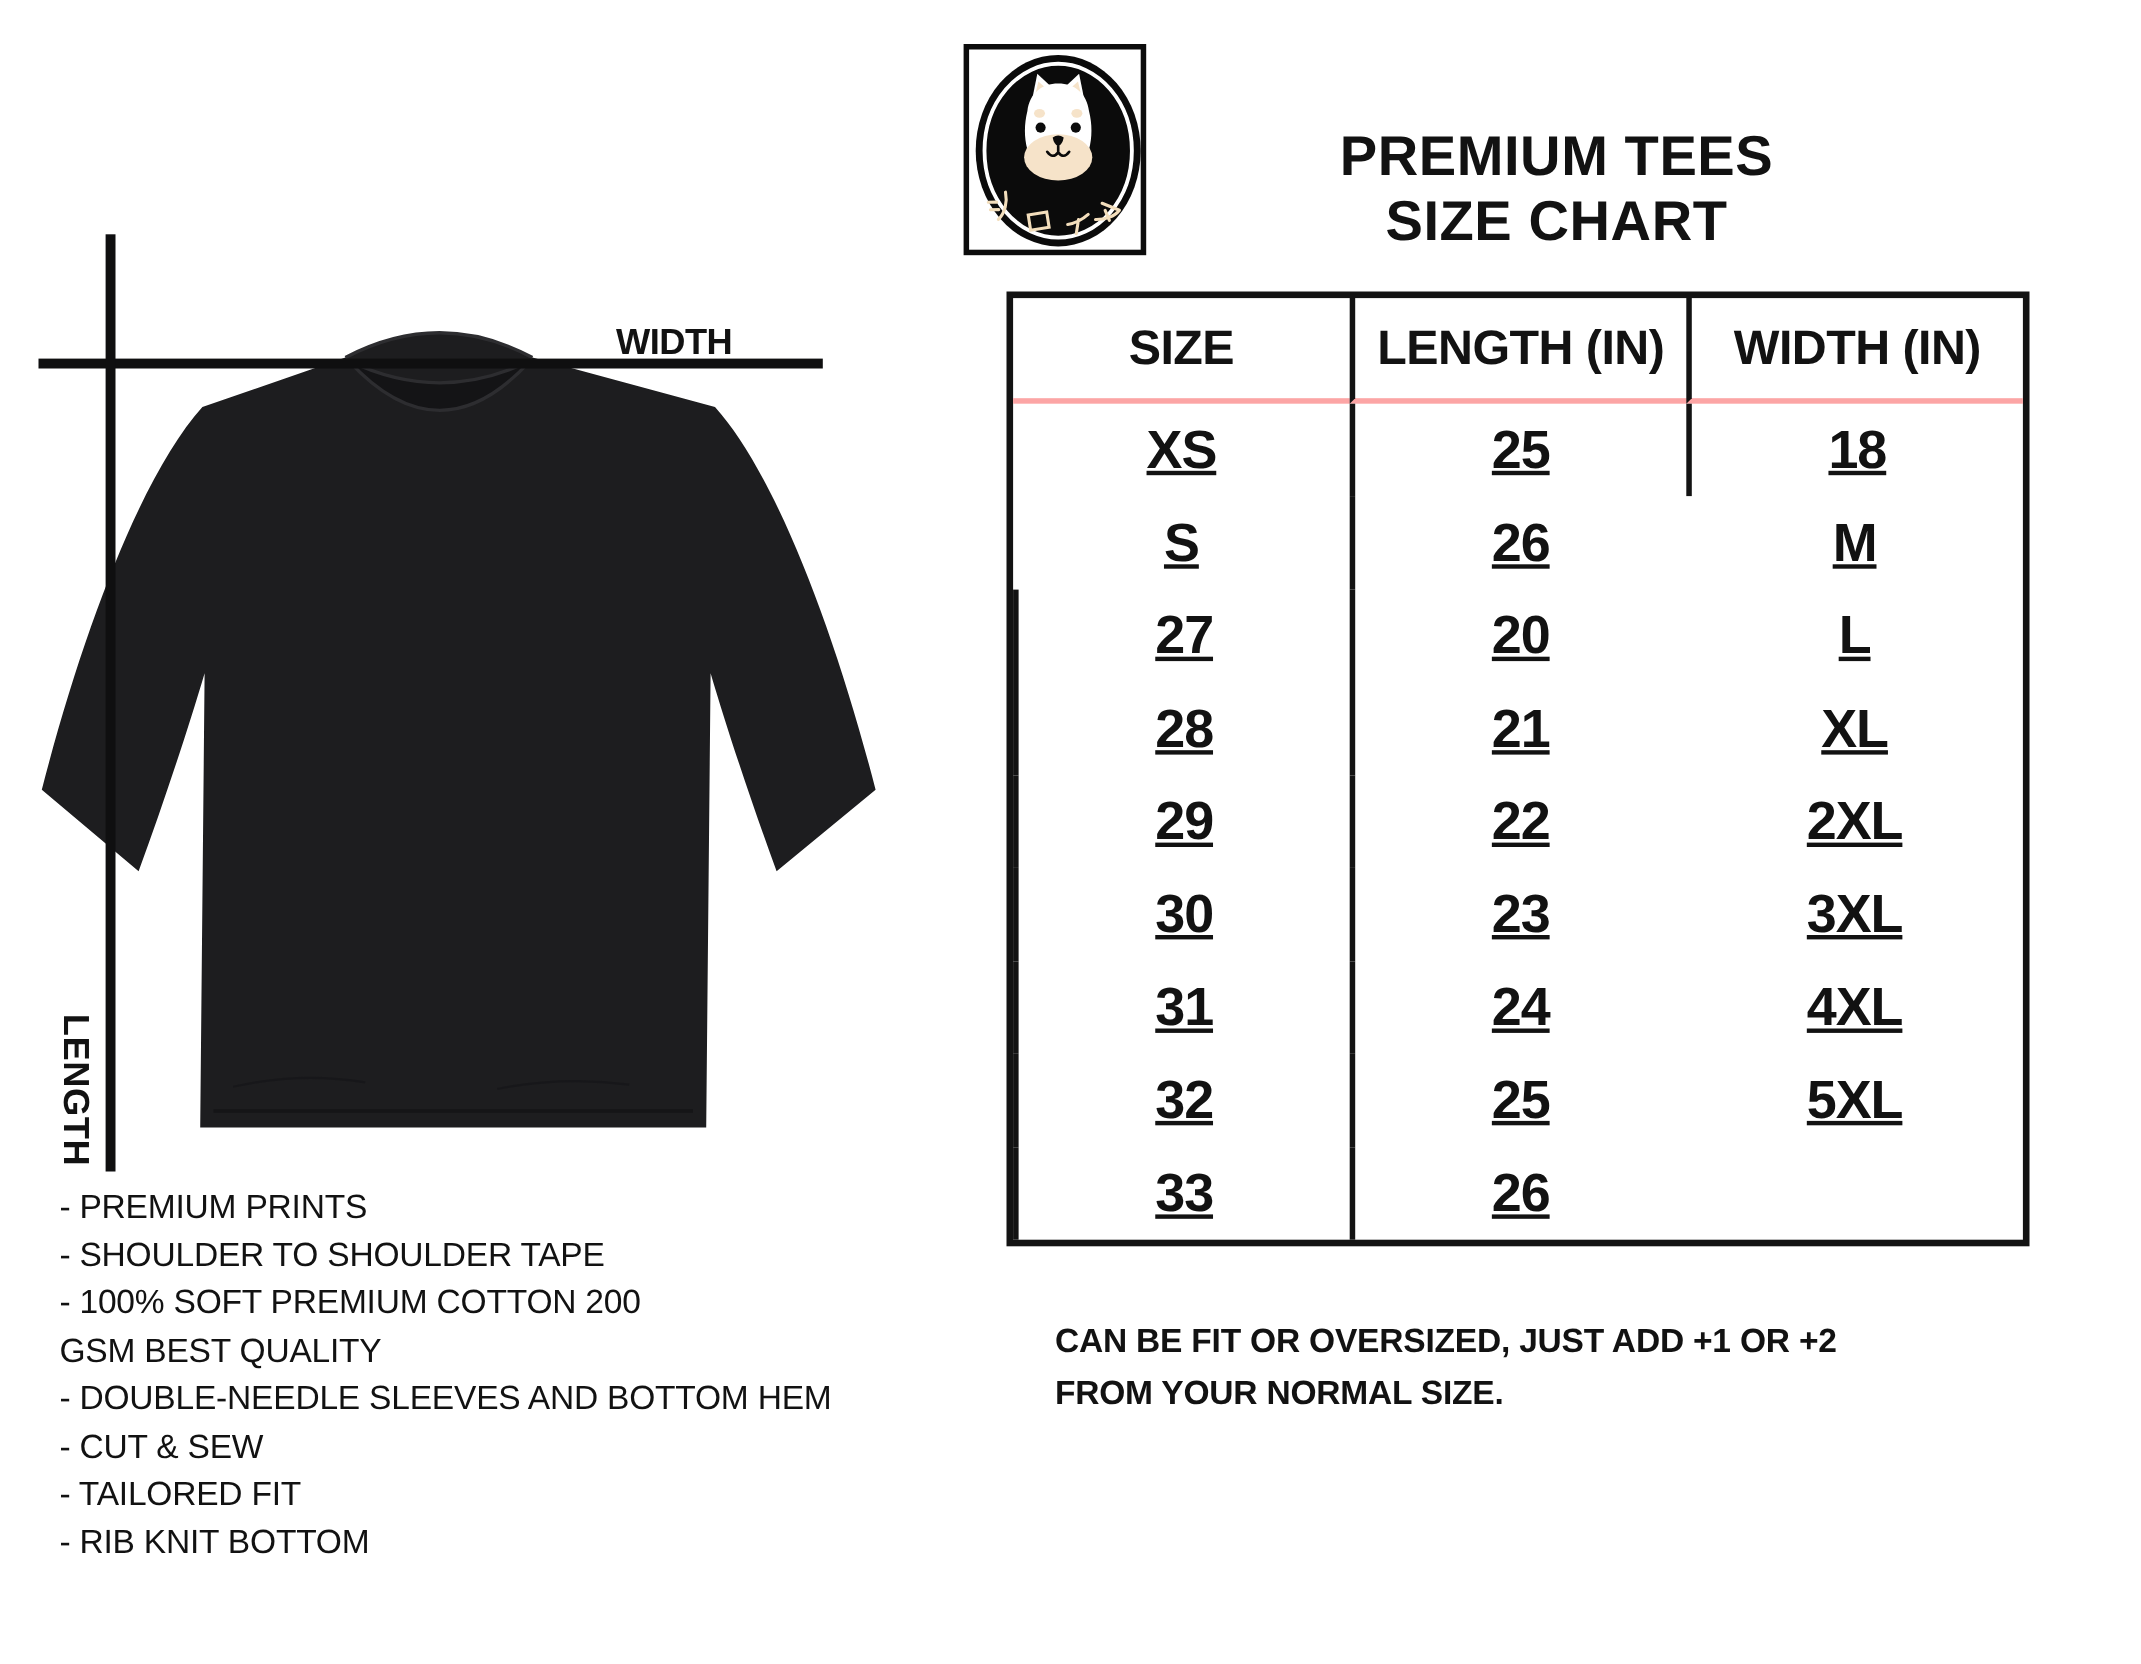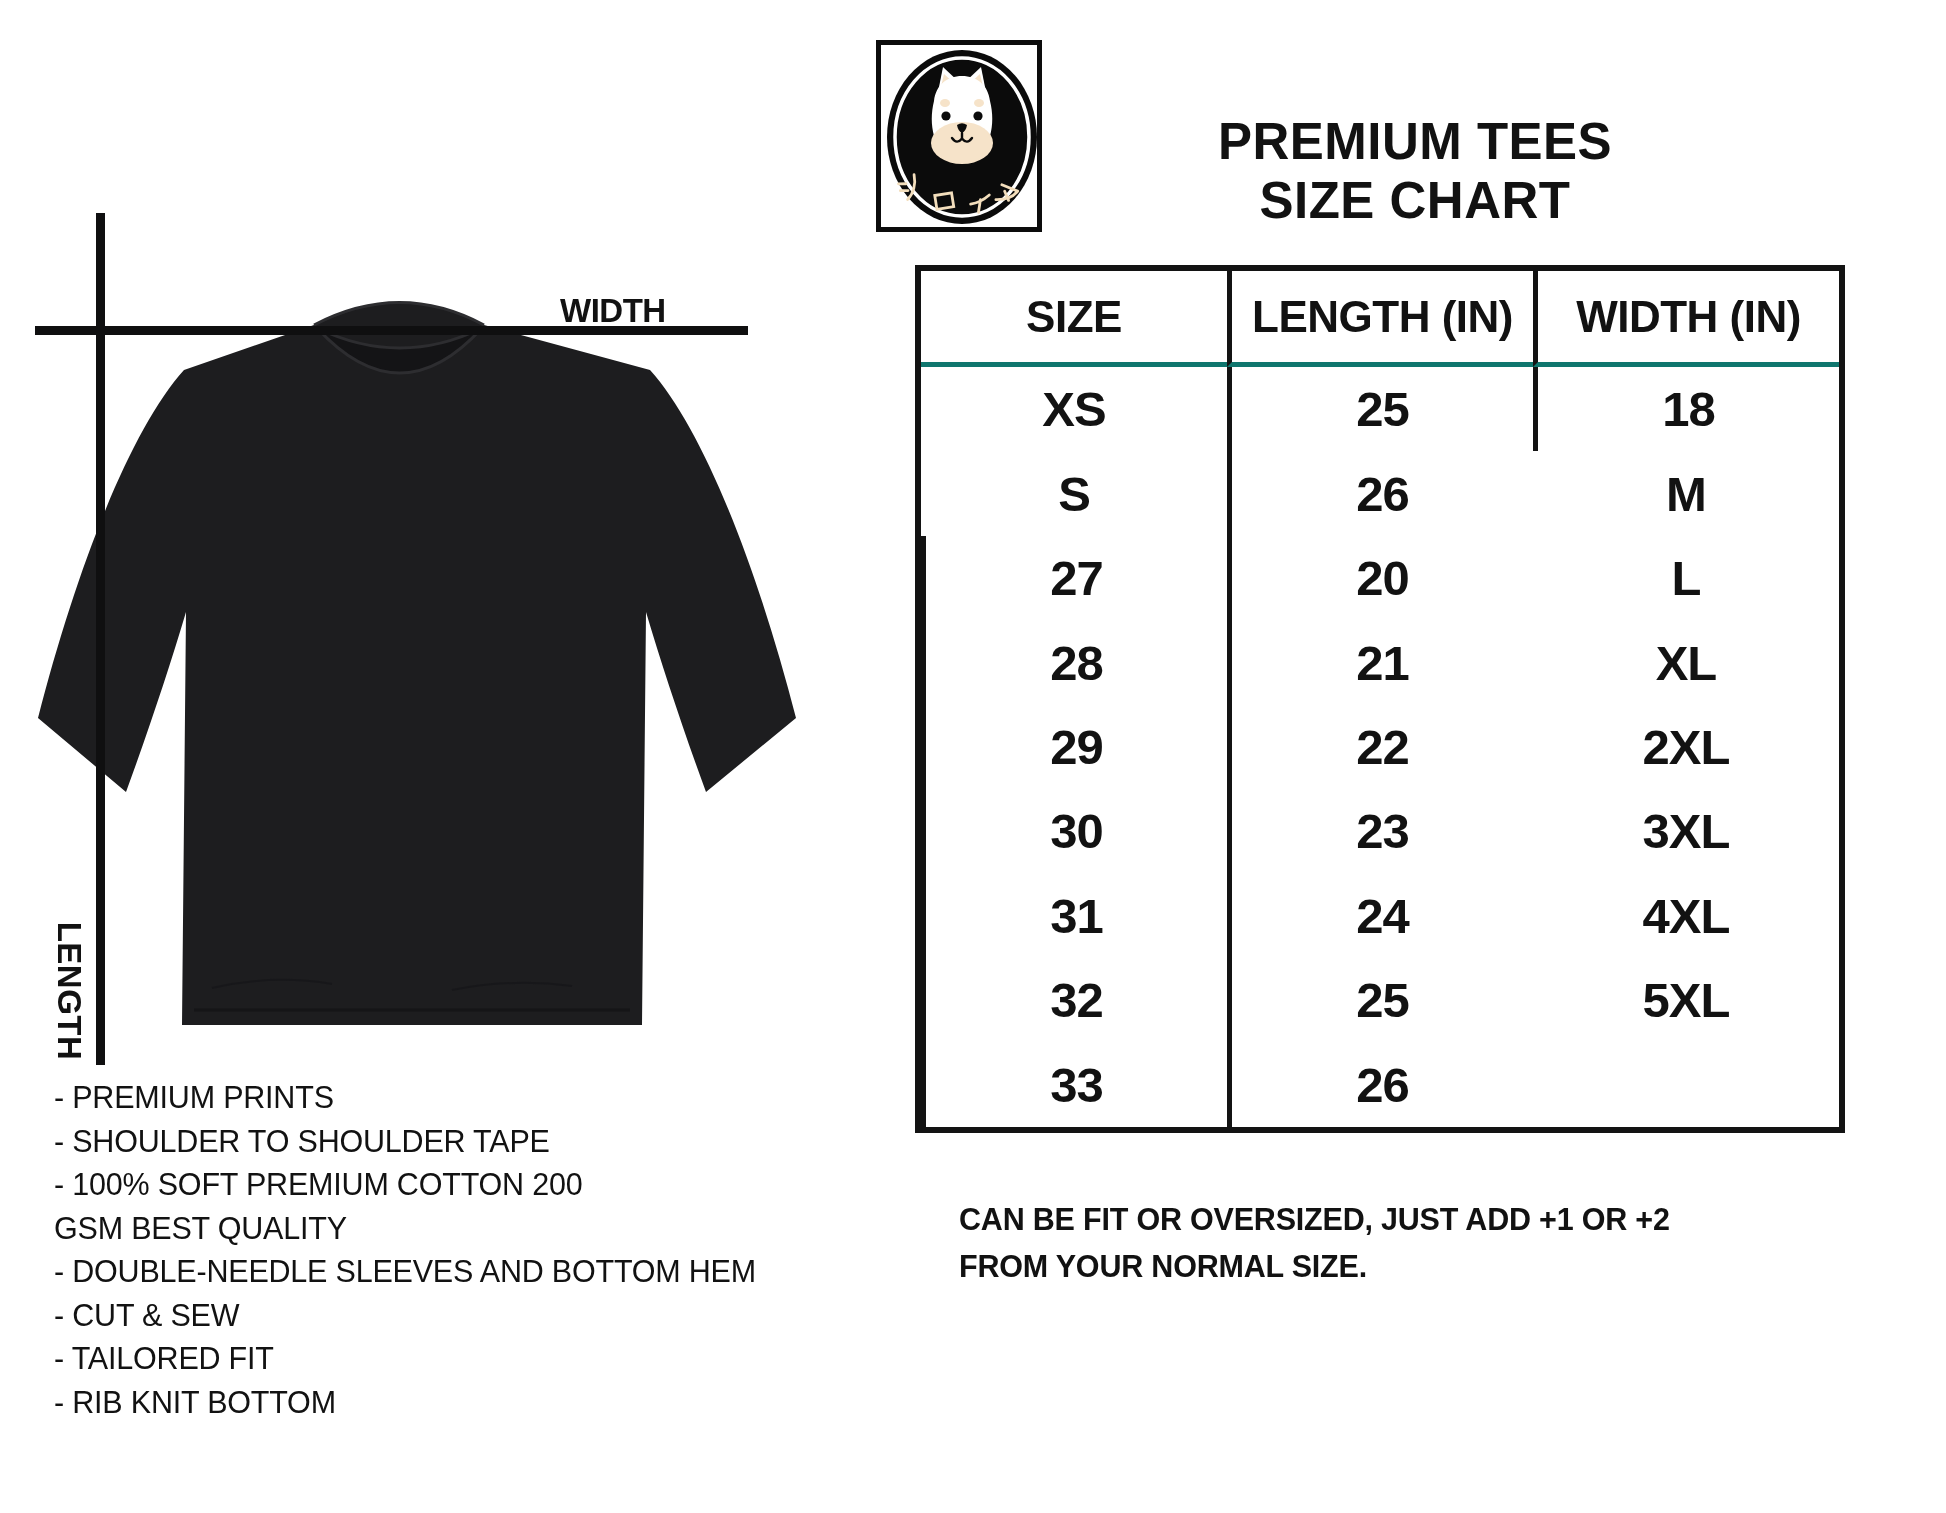--- a/index.html
+++ b/index.html
@@ -35,22 +35,22 @@
   .title-block{left:1165px;top:112px;width:500px;text-align:center;}
   .title-line{font-size:51px;line-height:59px;font-weight:700;letter-spacing:0.5px;}
 
   
   .size-table{left:915px;top:265px;width:930px;height:868px;box-sizing:border-box;
     border:6px solid #131313;display:grid;
     grid-template-columns:1fr 1fr 1fr;
     grid-template-rows:96px repeat(9,1fr);}
   .cell{display:flex;align-items:center;justify-content:center;box-sizing:border-box;}
   .cell.c1,.cell.c2{border-left:5px solid #131313;}
-  .cell.head{border-bottom:5px solid #0f766e;font-size:44px;font-weight:700;letter-spacing:-0.5px;}
-  .cell.data{font-size:49px;font-weight:700;letter-spacing:-1px;}
+  .cell.head{border-bottom:5px solid #fca5a5;font-size:44px;font-weight:700;letter-spacing:-0.5px;}
+  .cell.data{font-size:49px;font-weight:700;letter-spacing:-1px;text-decoration:underline;}
 
   
   .note{left:959px;top:1196px;width:640px;}
   .note-line{font-size:30.5px;line-height:46.5px;font-weight:700;letter-spacing:-0.2px;white-space:nowrap;}
 </style>
 </head>
 <body>
 
 <div id="canvas">
 

